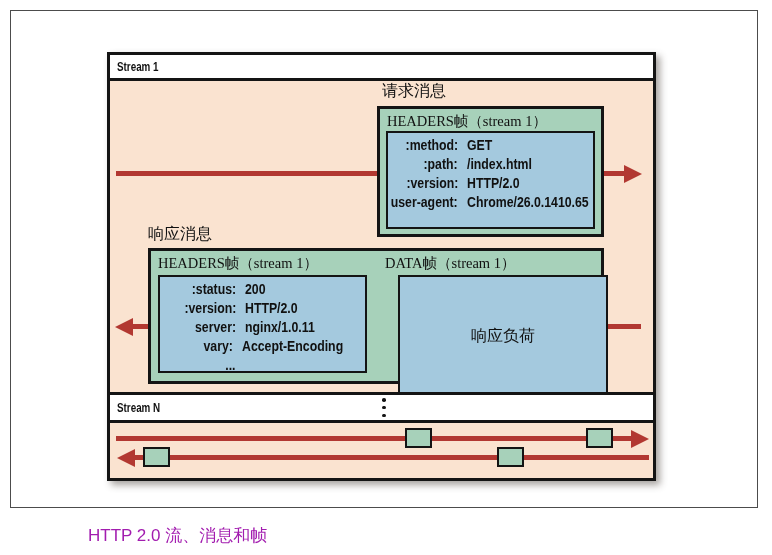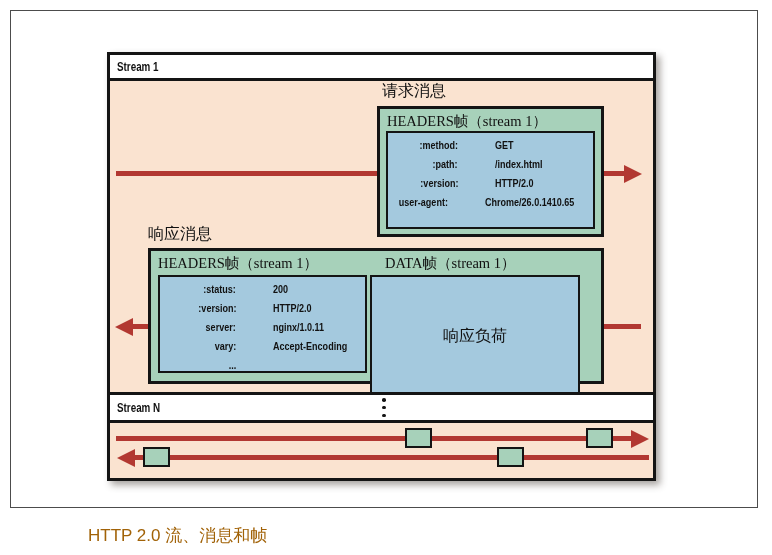--- a/index.html
+++ b/index.html
@@ -16,29 +16,29 @@
   .dots { position:absolute; left:272px; top:3px; height:19px; display:flex; flex-direction:column; justify-content:space-between; }
   .dots i { width:3.5px; height:3.5px; border-radius:50%; background:#141414; }
   .arrow-line { position:absolute; height:5px; background:#b23831; }
   .head-right { position:absolute; width:0; height:0; border-top:9px solid transparent; border-bottom:9px solid transparent; border-left:18px solid #b23831; }
   .head-left { position:absolute; width:0; height:0; border-top:9px solid transparent; border-bottom:9px solid transparent; border-right:18px solid #b23831; }
   .msg-label { position:absolute; font-size:16px; font-family:"Liberation Serif",serif; }
   .green-box { position:absolute; background:#a7d1ba; border:3px solid #141414; }
   .frame-title { position:absolute; font-size:14.5px; font-family:"Liberation Serif",serif; white-space:nowrap; }
   .blue-box { position:absolute; background:#a4c9de; border:2px solid #141414; overflow:hidden; }
   .kv { padding-top:2px; }
-  .kv .row { display:flex; height:19px; align-items:center; font-size:11px; font-weight:600;gap:28px; }
+  .kv .row { display:flex; height:19px; align-items:center; font-size:15px; font-weight:600; }
   .kv .k { display:flex; justify-content:flex-end; }
   .kv-req .k { width:70px; }
   .kv-resp .k { width:76px; }
   .kv .k .cond { transform-origin:100% 50%; }
   .kv .v { margin-left:9px; }
   .payload { display:flex; align-items:center; justify-content:center; width:100%; height:100%; font-size:16px; font-family:"Liberation Serif",serif; }
   .sq { position:absolute; width:27px; height:20px; background:#a7d1ba; border:2px solid #141414; }
-  .caption { position:absolute; left:88px; top:524px; font-size:17px; color:#a16207; }
+  .caption { position:absolute; left:88px; top:524px; font-size:17px; color:#a21caf; }
 </style>
 </head>
 <body>
 
 <div class="canvas">
   <div class="outer-frame"></div>
   <div class="conn-label">连接</div>
 
   <div class="main-box">
 
@@ -120,21 +120,21 @@
               <span class="v"><span class="cond">Accept-Encoding</span></span>
             </div>
           <div class="row">
               <span class="k">
                 <span class="cond">...</span>
               </span>
               <span class="v"><span class="cond"></span></span>
             </div>
         </div>
       </div>
-      <div class="blue-box" style="left:219px; top:24px; width:210px; height:122px;">
+      <div class="blue-box" style="left:247px; top:24px; width:210px; height:122px;">
         <div class="payload">响应负荷</div>
       </div>
     </div>
 
     <div class="bar bar-n">
       <div class="bar-label">
           <span class="cond">Stream N</span>
         </div>
       <div class="dots">
           <i></i>

